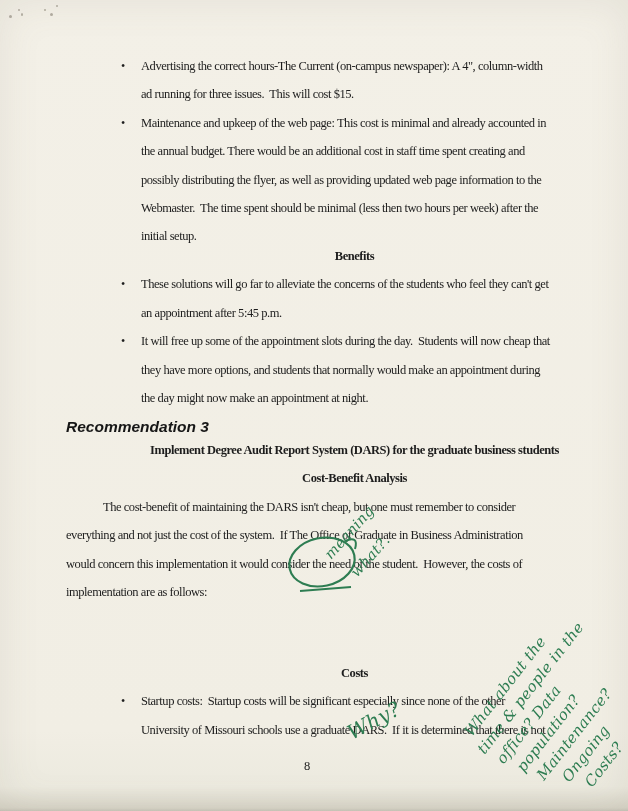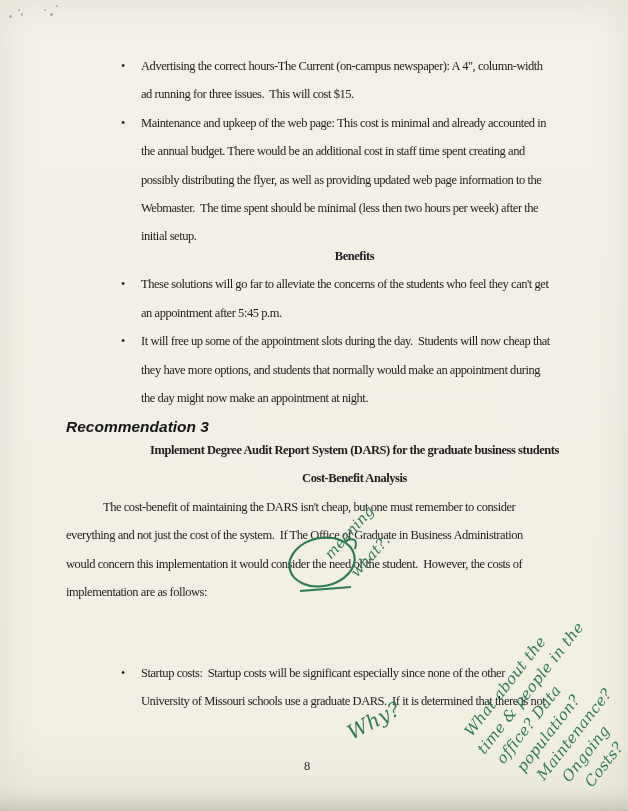--- a/index.html
+++ b/index.html
@@ -87,20 +87,21 @@
   <div class="blk" style="top:428px;margin-top:8px;">
     <div class="tline heading-b">Implement Degree Audit Report System (DARS) for the graduate business students</div>
     <div class="tline heading-b">Cost-Benefit Analysis</div>
     <div class="para">The cost-benefit of maintaining the DARS isn't cheap, but one must remember to consider
 everything and not just the cost of the system.  If The Office of Graduate in Business Administration
 would concern this implementation it would consider the need of the student.  However, the costs of
 implementation are as follows:</div>
   </div>
 
   <div class="blk" style="top:659px;">
+    <div class="tline heading-b">Costs</div>
     <div class="bullet-row">
       <div class="bullet-marker">•</div>
       <div class="bullet-text tline">Startup costs:  Startup costs will be significant especially since none of the other
 University of Missouri schools use a graduate DARS.  If it is determined that there is not</div>
     </div>
   </div>
 
   <div class="page-number">8</div>
 
   <svg class="ink-overlay" viewBox="0 0 628 811">

